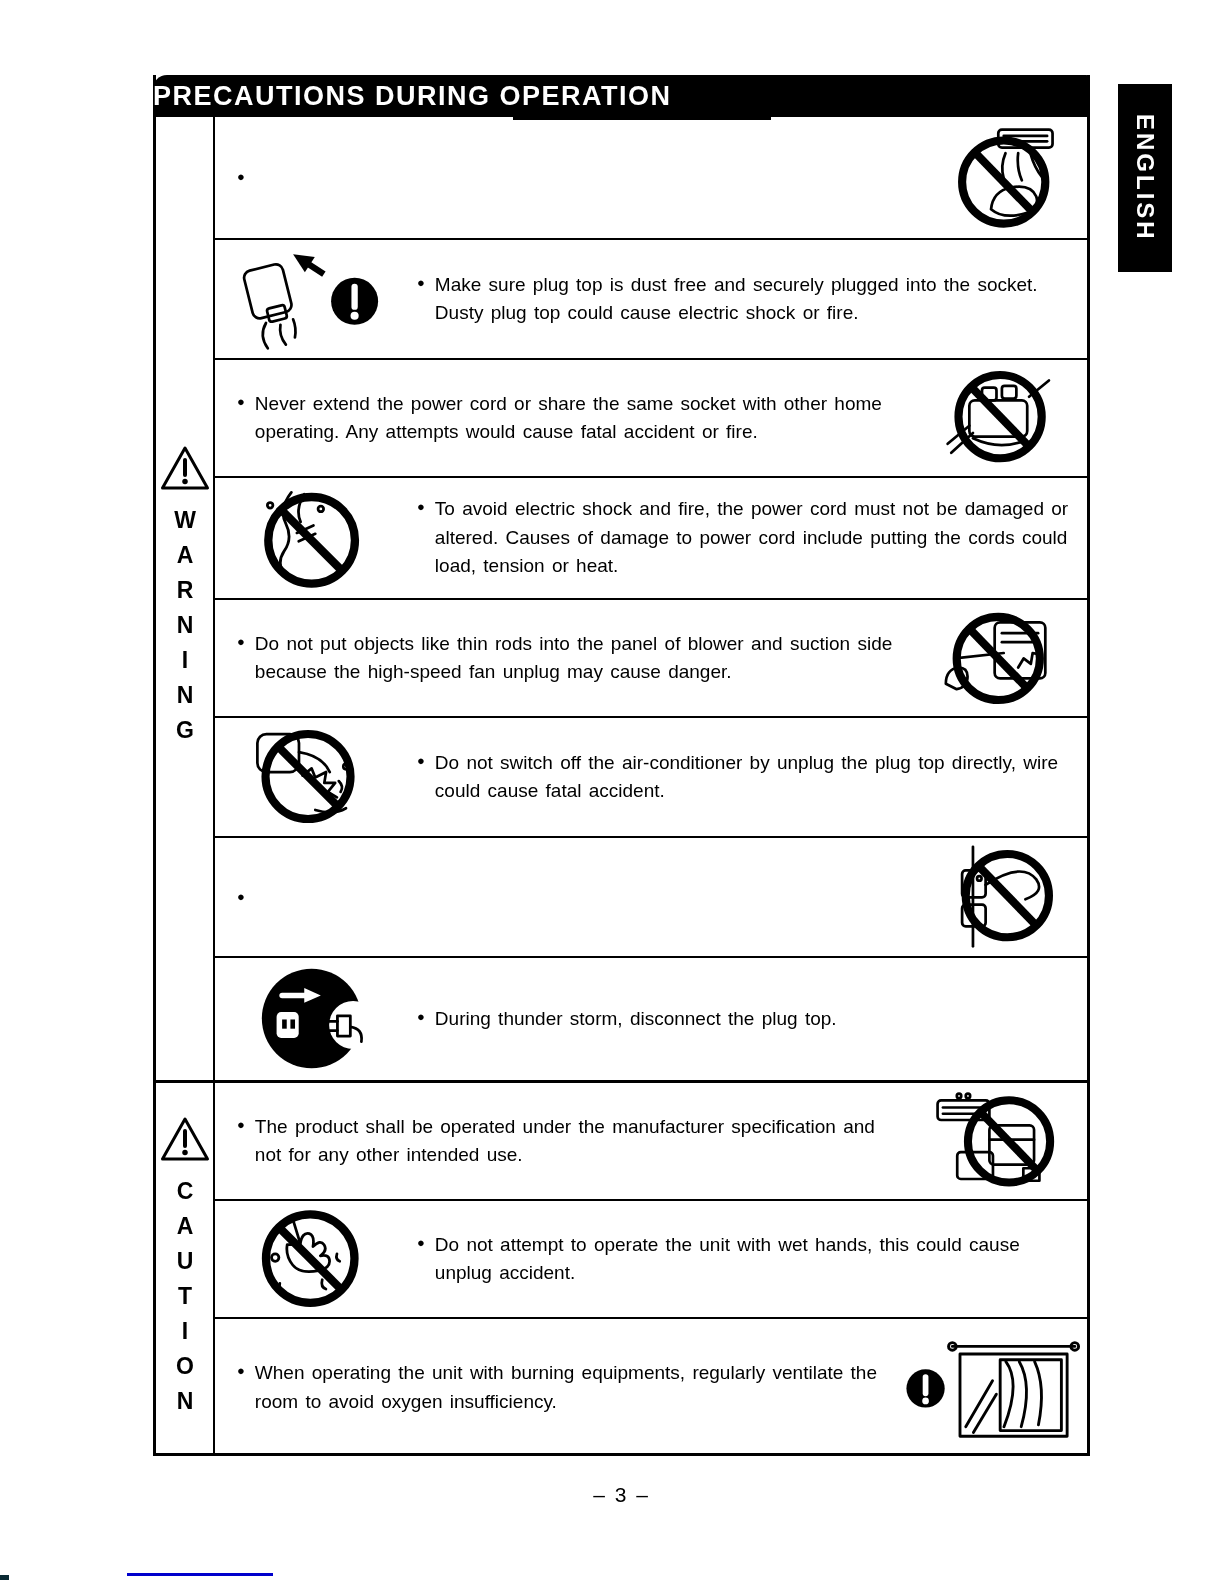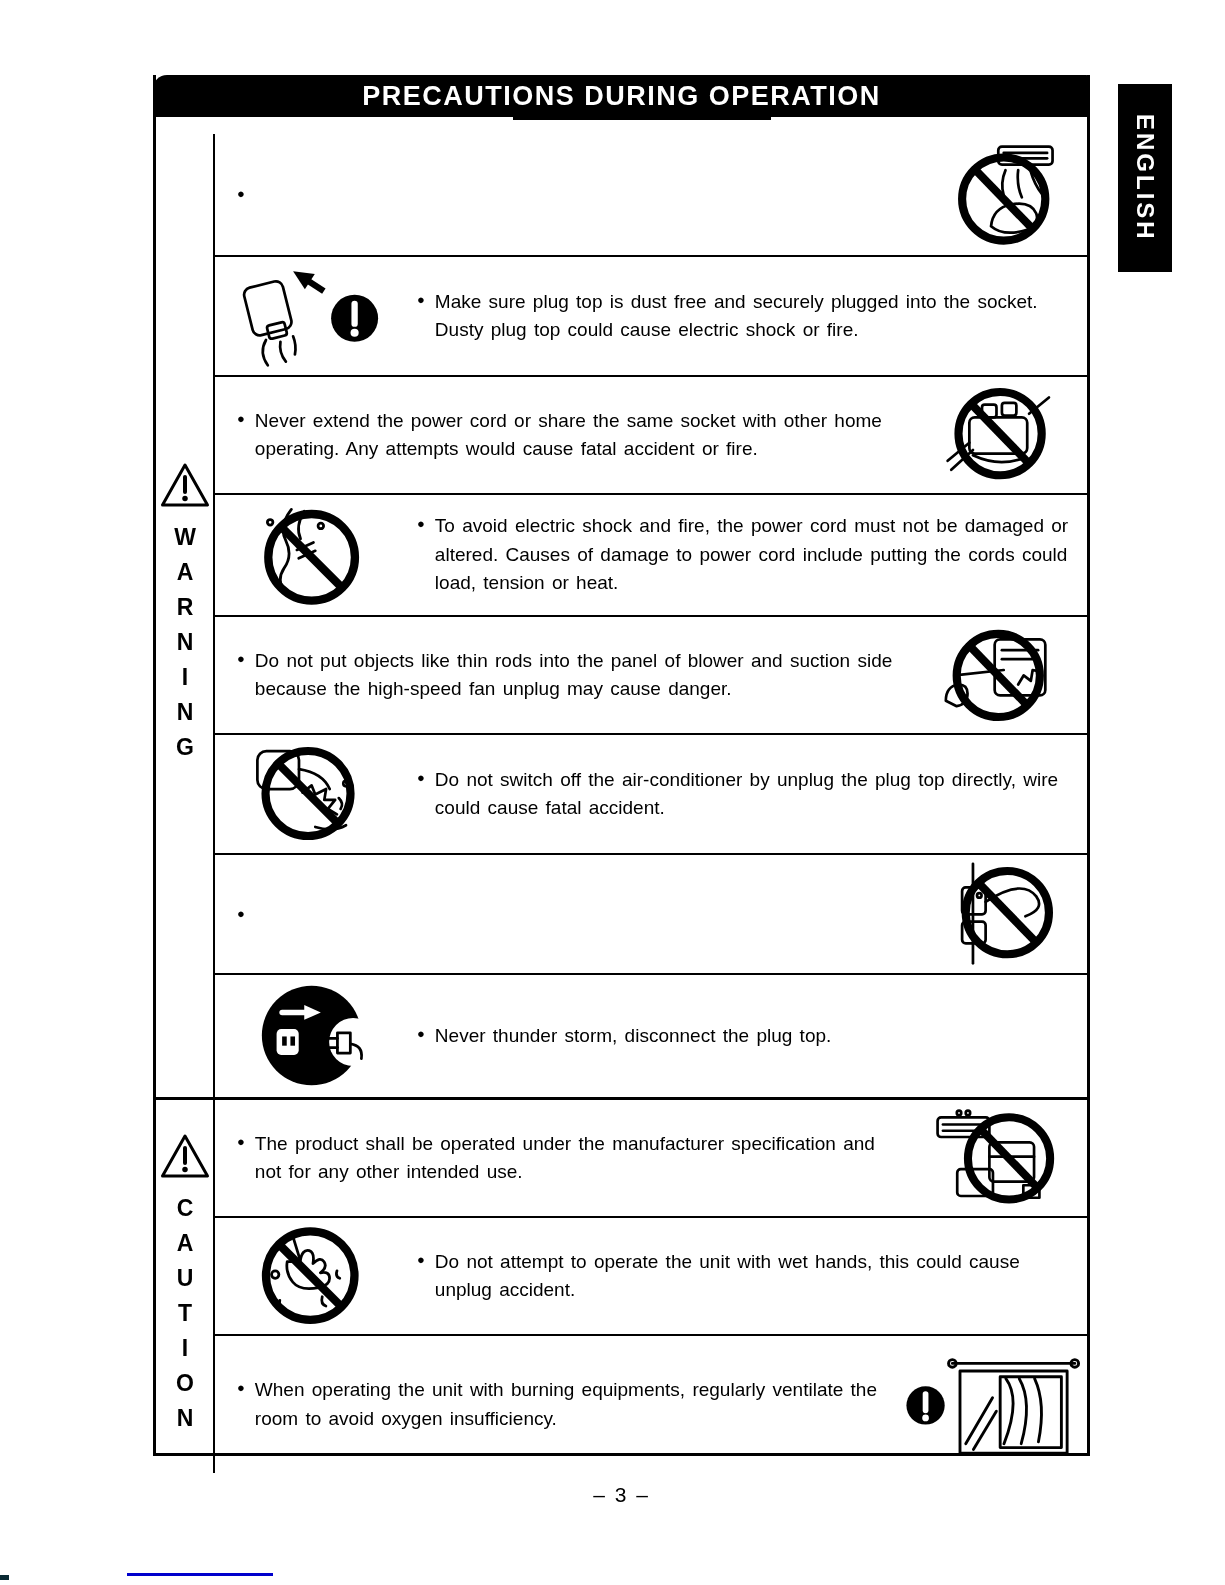--- a/index.html
+++ b/index.html
@@ -3,21 +3,21 @@
 <meta charset="utf-8">
 <style>
   * { box-sizing: border-box; margin: 0; padding: 0; }
   html,body { width:1225px; height:1585px; background:#fff; font-family:"Liberation Sans", sans-serif; color:#000; }
   .page { position:relative; width:1225px; height:1585px; background:#fff; overflow:hidden; }
 
   
   .panel { position:absolute; left:153px; top:75px; width:937px; height:1381px;
            border-left:3px solid #000; border-right:3px solid #000; border-bottom:3px solid #000; background:#fff; }
   .titlebar { position:relative; height:42px; background:#000; border-radius:14px 4px 0 0;
-              margin:-0px -3px 17px -3px; display:flex; align-items:center; justify-content:center; }
+              margin:-0px -3px 0 -3px; display:flex; align-items:center; }
   .titlebar .title { color:#fff; font-size:27px; font-weight:700; letter-spacing:1.5px; }
   .title-underline { position:absolute; left:357px; top:42px; width:258px; height:3px; background:#000; }
 
   
   .lang-tab { position:absolute; left:1118px; top:84px; width:54px; height:188px; background:#000;
               display:flex; align-items:center; justify-content:center; }
   .lang-tab span { writing-mode:vertical-rl; color:#fff; font-weight:700; font-size:24px; letter-spacing:3px; }
 
   
   .sec { display:flex; }
@@ -255,21 +255,21 @@
               <g class="ln">
                 <path d="M84 54 h14 v22 h-14 z"></path>
                 <line x1="84" y1="60" x2="74" y2="60"></line>
                 <line x1="84" y1="70" x2="74" y2="70"></line>
                 <path d="M98 66 q14 2 12 16"></path>
               </g>
             </svg>
           </div>
           <div class="txt">
             <span class="bullet">●</span>
-            <span>Never thunder storm, disconnect the plug top.</span>
+            <span>During thunder storm, disconnect the plug top.</span>
           </div>
         </div>
 
       </div>
     </div>
 
     <div class="sec">
       <div class="side">
         <svg class="tri" width="50" height="46" viewBox="0 0 100 92">
           <path d="M50 6 L95 86 L5 86 Z" fill="none" stroke="#000" stroke-width="6" stroke-linejoin="round"></path>

